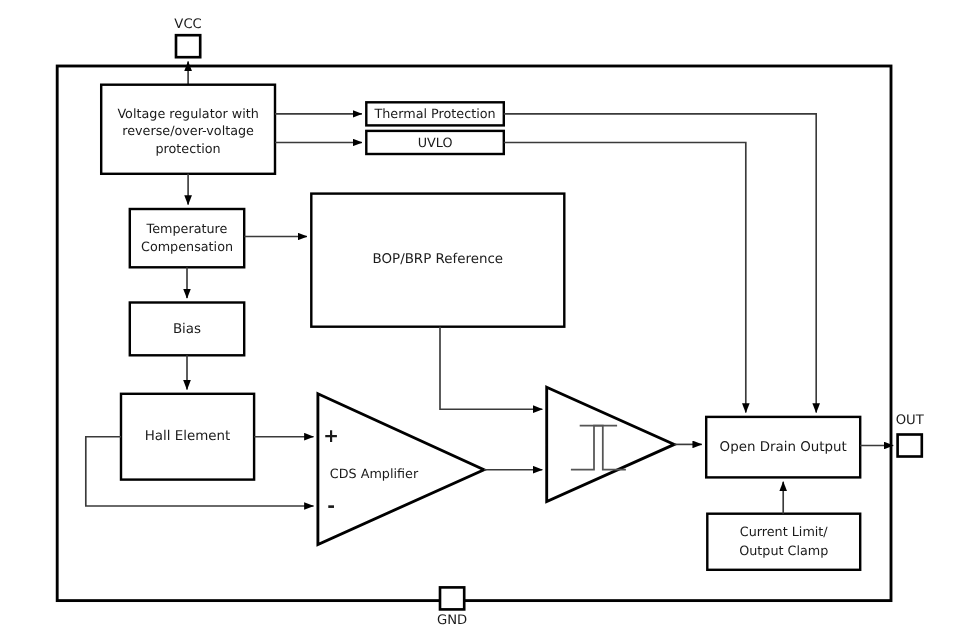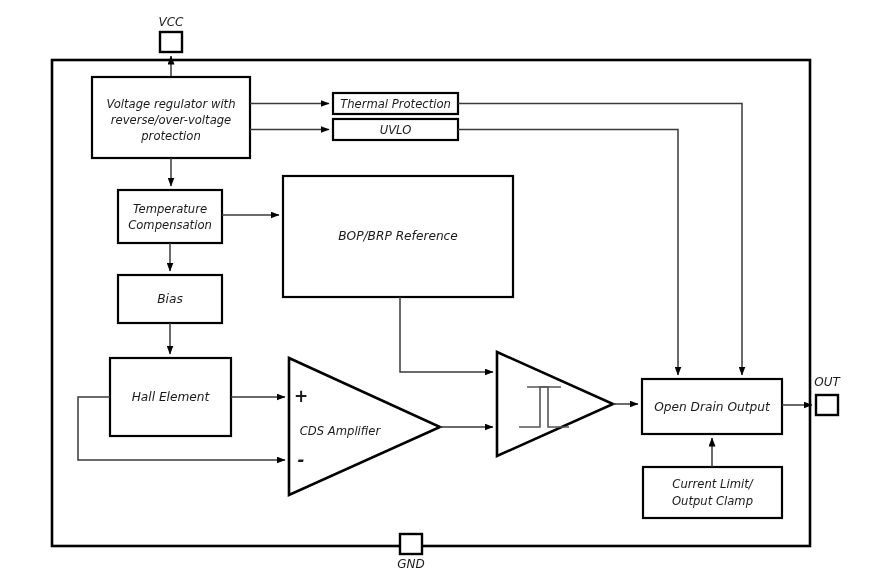--- a/index.html
+++ b/index.html
@@ -10,21 +10,20 @@
   }
   body {
     font-family: "DejaVu Sans", "Liberation Sans", sans-serif;
   }
   #diagram-root {
     position: relative;
     width: 885px;
     height: 583px;
     background: #ffffff;
     overflow: hidden;
-    font-style: italic;
   }
   svg.diagram-canvas {
     position: absolute;
     left: 0;
     top: 0;
     width: 885px;
     height: 583px;
     display: block;
   }
   .blk-rect {

